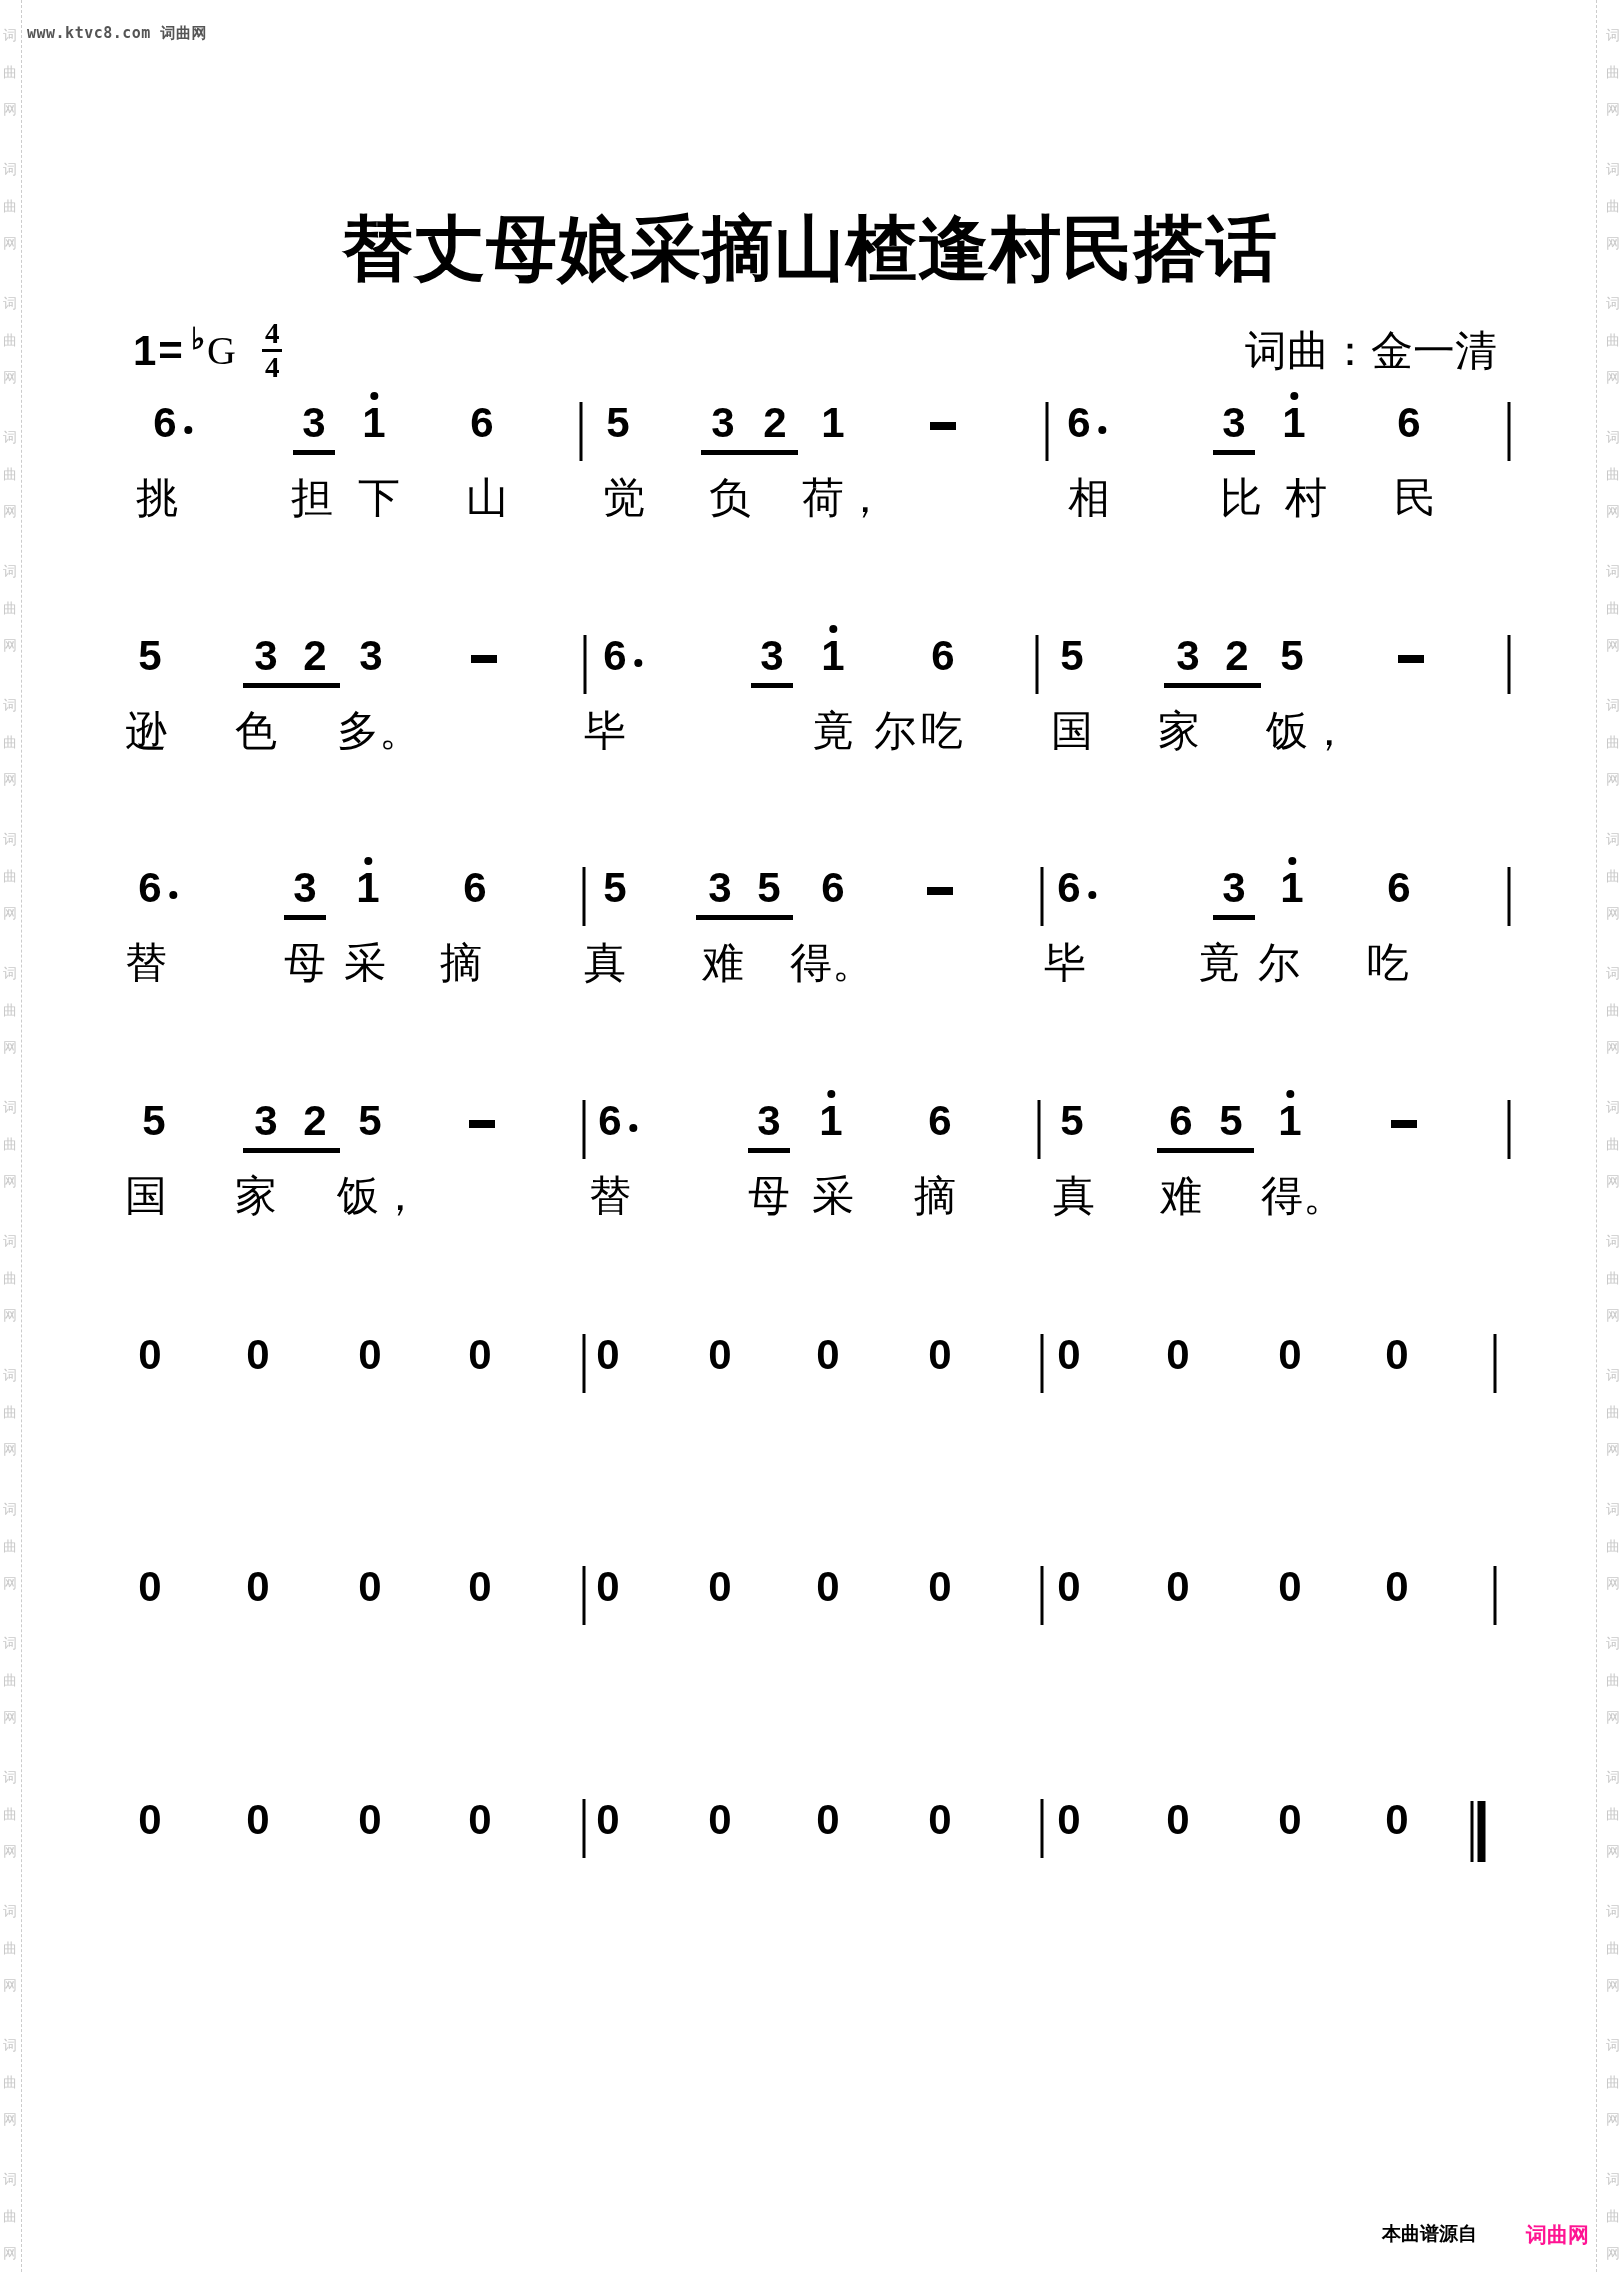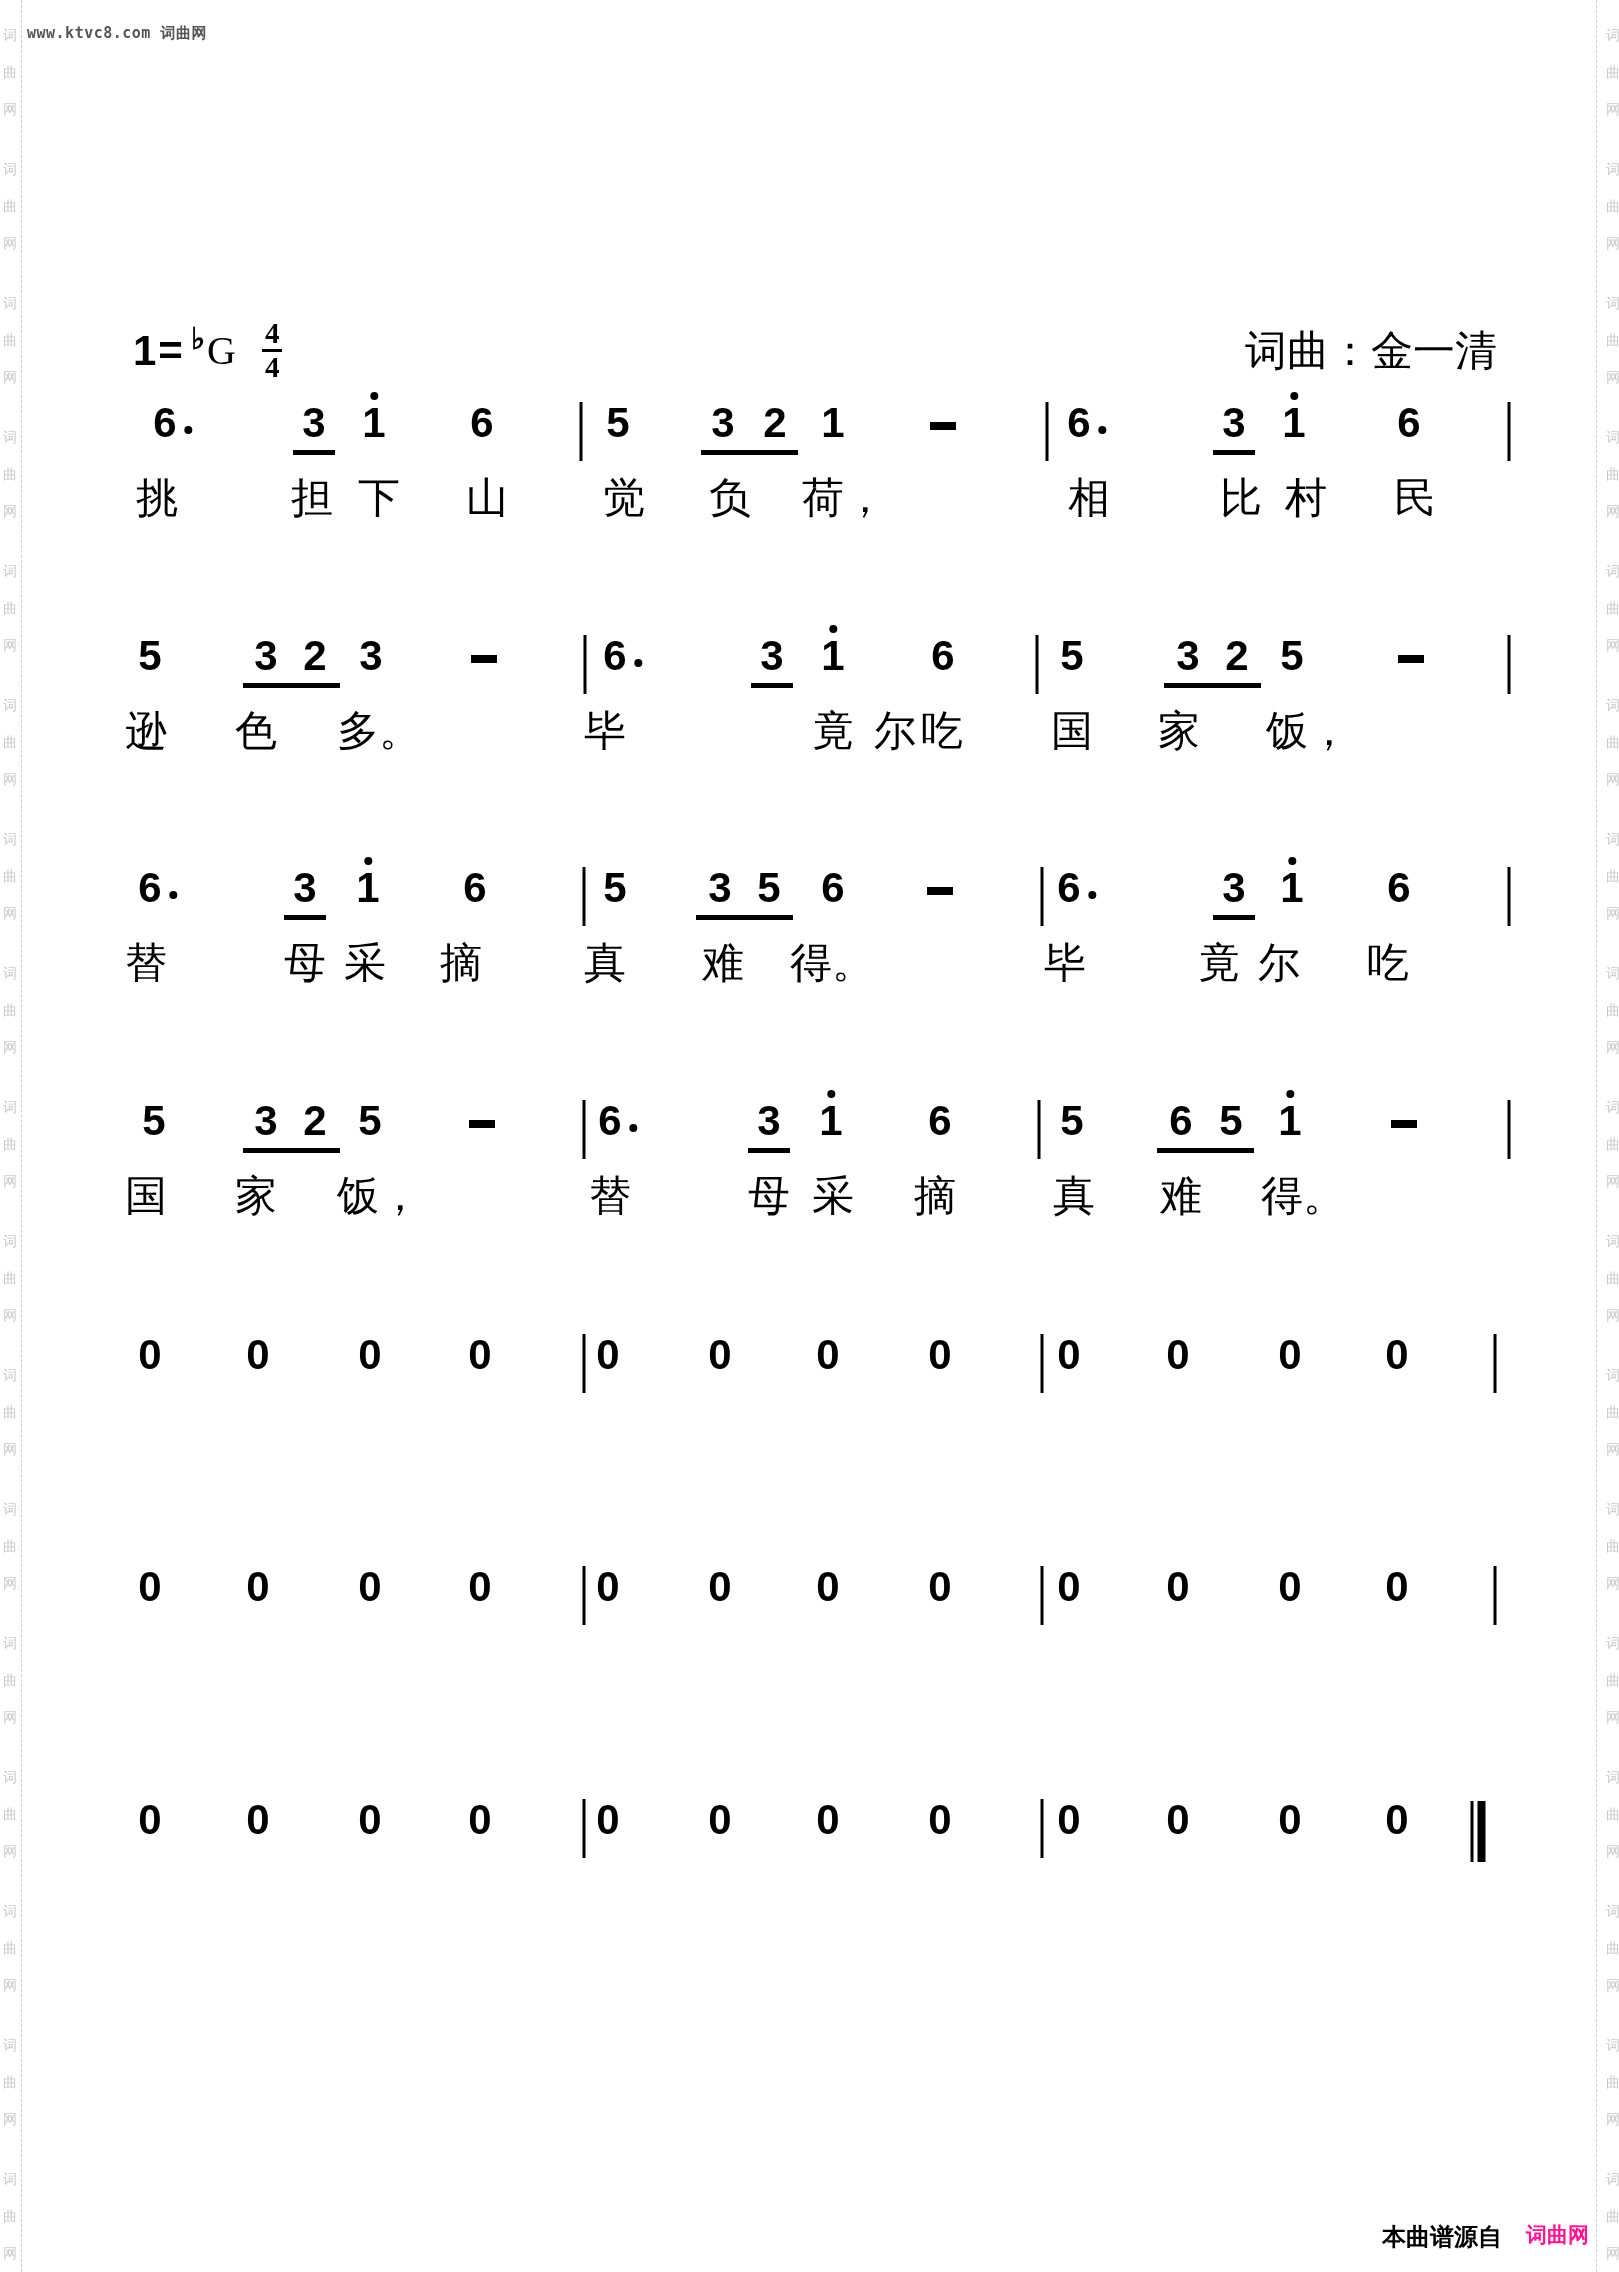--- a/index.html
+++ b/index.html
@@ -39,21 +39,21 @@
   .bar{position:absolute;top:0;height:59px;width:3px;background:#000;transform:translateX(-50%);}
   .final{position:absolute;top:2px;height:61px;width:15px;transform:translateX(-50%);}
   .final .thin{position:absolute;left:0;top:0;bottom:0;width:3px;background:#000;}
   .final .thick{position:absolute;right:0;top:0;bottom:0;width:8px;background:#000;}
   .dash{position:absolute;top:20px;width:26px;height:8px;background:#000;transform:translateX(-50%);}
   .uline{position:absolute;top:48px;height:5px;background:#000;}
   .lyric{position:absolute;top:73px;transform:translateX(-50%);font-size:42px;line-height:1.1;
          white-space:nowrap;}
   
   .footer-label{position:absolute;left:1382px;top:2221px;font-family:"Liberation Sans",sans-serif;
-                font-weight:700;font-size:24px;}
+                font-weight:700;font-size:19px;}
   .footer-brand{position:absolute;left:1526px;top:2221px;font-family:"Liberation Sans",sans-serif;
                 font-weight:700;font-size:21px;}
 </style>
 </head>
 <body>
 
 <div class="page">
   <div class="wm-dash left"></div>
   <div class="wm-dash right"></div>
   <div class="wm-col left" style="color: rgb(201, 201, 201);">
@@ -157,20 +157,21 @@
       <span>网</span>
       <span>词</span>
       <span>曲</span>
       <span>网</span>
       <span>词</span>
       <span>曲</span>
       <span>网</span>
     </div>
   <div class="wm-top">www.ktvc8.com 词曲网</div>
 
+  <h1 class="title">替丈母娘采摘山楂逢村民搭话</h1>
 
   <div class="keysig">
     <span class="k-one">1=</span>
     <span class="k-flat">♭</span>
     <span class="k-g">G</span>
     <span class="frac">
       <span class="num">4</span>
       <span class="den">4</span>
     </span>
   </div>

